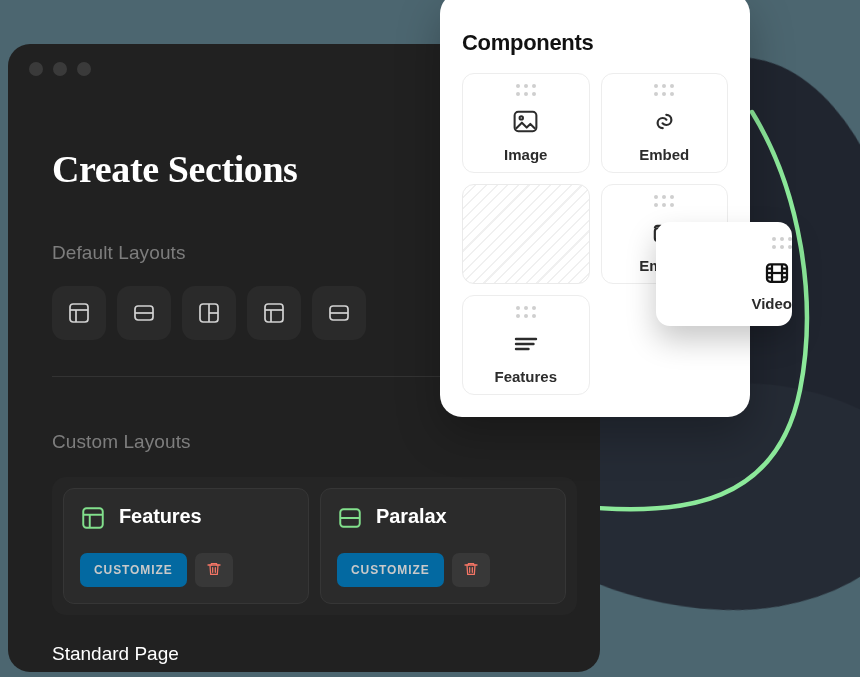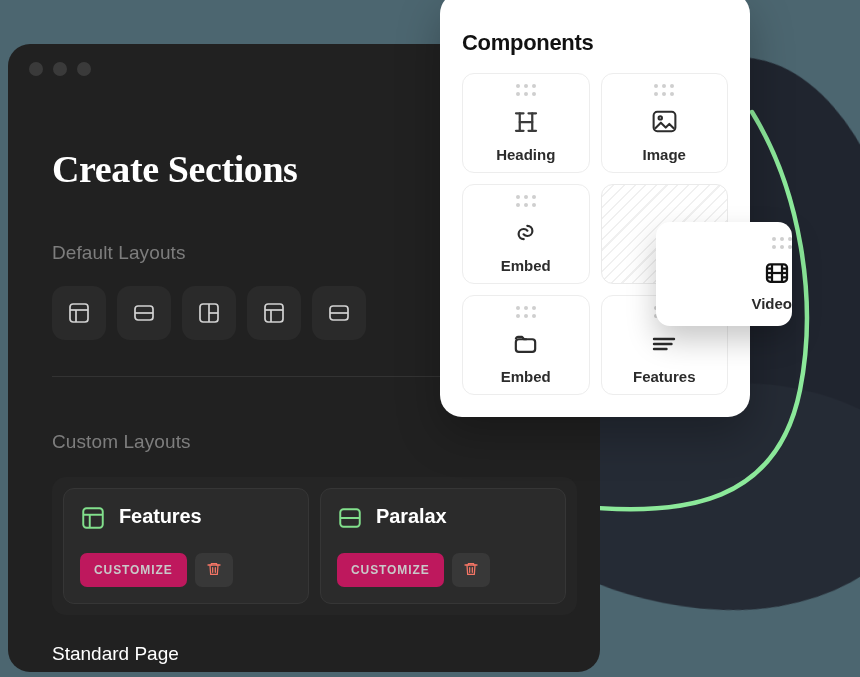--- a/index.html
+++ b/index.html
@@ -183,21 +183,21 @@
     letter-spacing: -0.1px;
   }
 
   .custom-card-actions {
     display: flex;
     gap: 8px;
     margin-top: 18px;
   }
 
   .customize-btn {
-    background: #be185d;
+    background: #0369a1;
     border: none;
     border-radius: 7px;
     color: #c9c9c9;
     font-family: "Liberation Sans", sans-serif;
     font-size: 12px;
     font-weight: 700;
     letter-spacing: 0.9px;
     padding: 10px 14px;
     cursor: pointer;
   }
@@ -462,42 +462,20 @@
 
   </div>
 </div>
 
 <div id="components-panel">
 
   <div id="components-title">Components</div>
 
   <div id="components-grid">
 
-    <div class="component-card">
-      <span class="drag-dots">
-        <i></i>
-          <i></i>
-          <i></i>
-          <i></i>
-          <i></i>
-          <i></i>
-      </span>
-      <span class="component-icon">
-        <svg width="30" height="30" viewBox="0 0 24 24" fill="none" stroke="#3b3b3b" stroke-width="1.8" stroke-linecap="round">
-          <line x1="7" y1="5" x2="7" y2="19"></line>
-          <line x1="17" y1="5" x2="17" y2="19"></line>
-          <line x1="7" y1="12" x2="17" y2="12"></line>
-          <line x1="4" y1="5" x2="10" y2="5"></line>
-          <line x1="4" y1="19" x2="10" y2="19"></line>
-          <line x1="14" y1="5" x2="20" y2="5"></line>
-          <line x1="14" y1="19" x2="20" y2="19"></line>
-        </svg>
-      </span>
-      <span class="component-label">Heading</span>
-    </div>
 
     <div class="component-card">
       <span class="drag-dots">
         <i></i>
           <i></i>
           <i></i>
           <i></i>
           <i></i>
           <i></i>
       </span>

